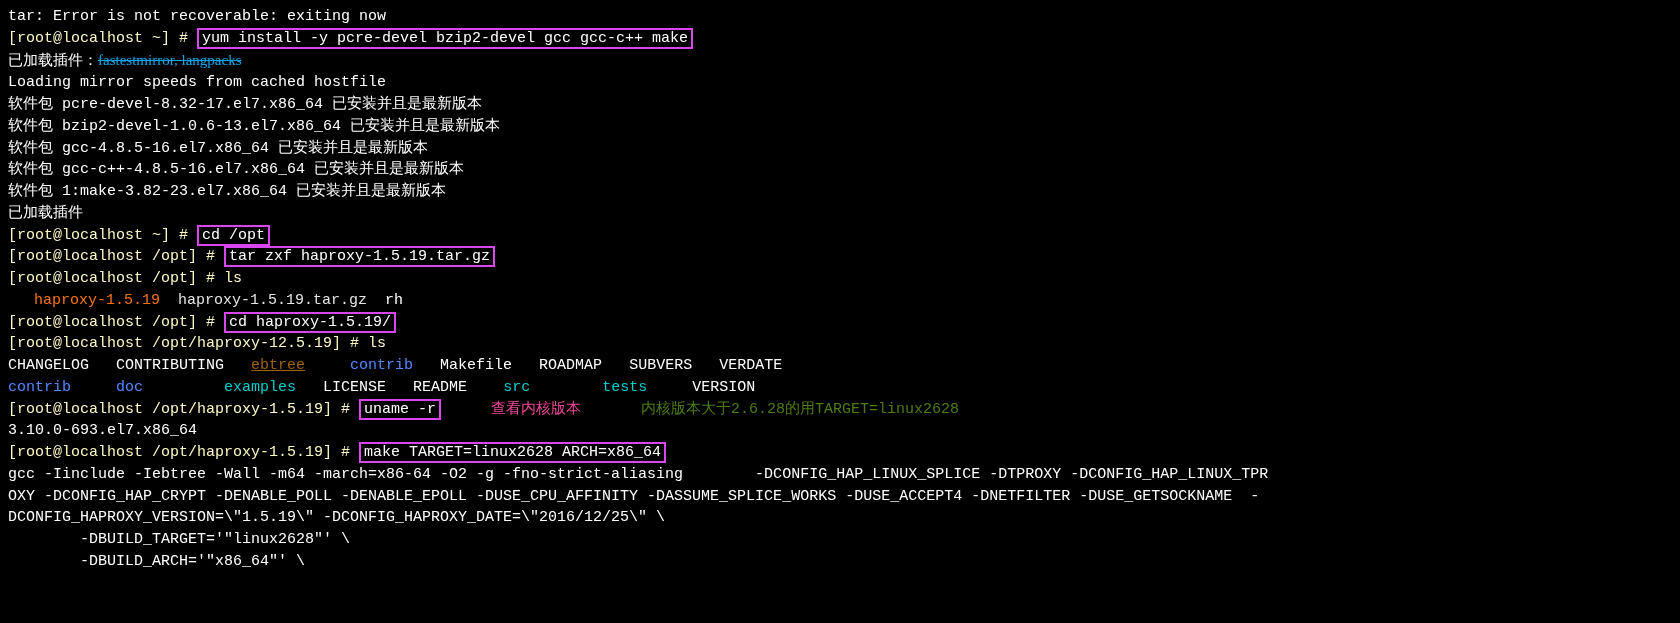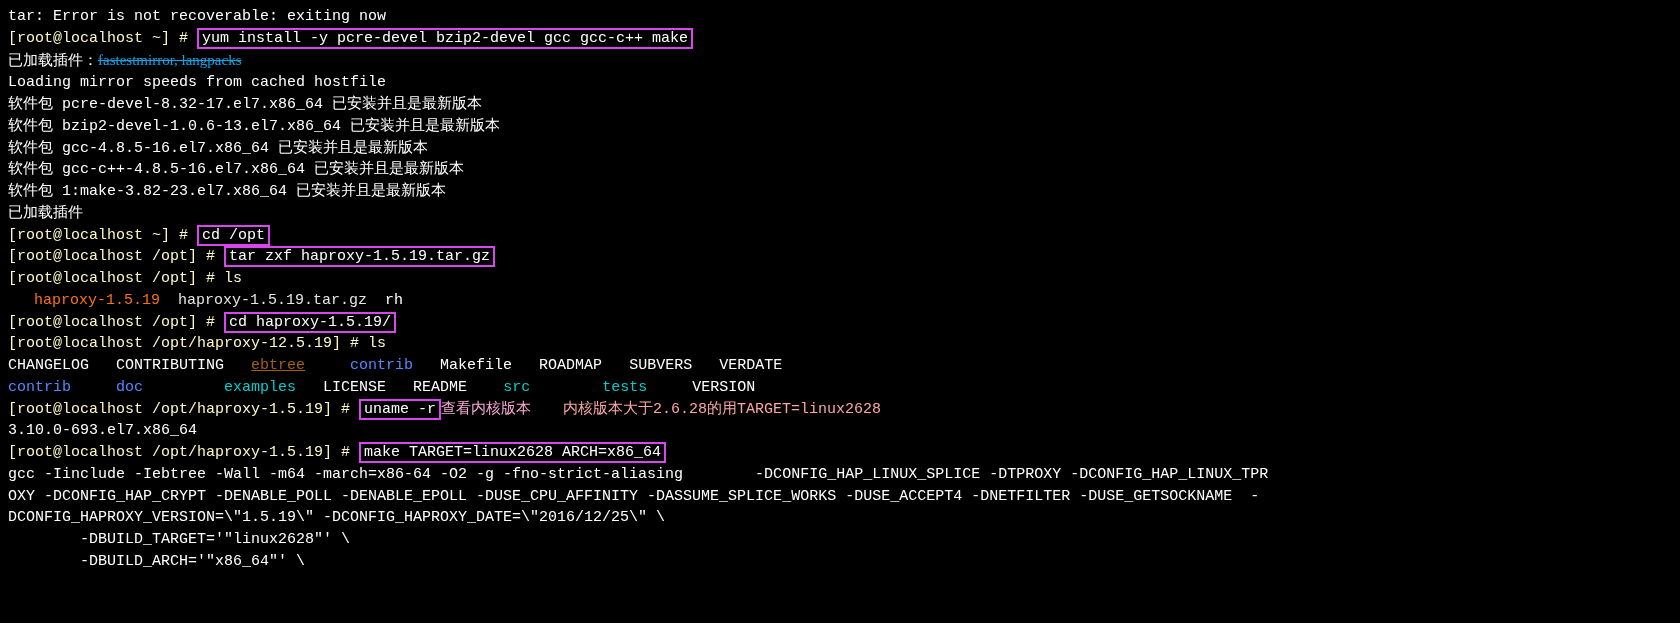--- a/index.html
+++ b/index.html
@@ -59,21 +59,21 @@
   <span class="line"><span class="col-blue" style="color:#f97316;margin-left:26px;">haproxy-1.5.19</span><span class="white">  </span><span style="color:#e5e5e5;margin-top:12px;">haproxy-1.5.19.tar.gz</span><span class="white">  </span><span class="white">rh</span></span>
 
   <span class="line"><span class="green">[root@localhost /opt] # </span><span class="white cmd-box">cd haproxy-1.5.19/</span></span>
 
   <span class="line"><span class="green">[root@localhost /opt/haproxy-12.5.19] # ls</span></span>
 
   <span class="line"><span class="white">CHANGELOG   CONTRIBUTING   </span><span style="color:#a16207;text-decoration:underline;">ebtree</span><span class="white">     </span><span style="color:#5588ff;">contrib</span><span class="white">   Makefile   ROADMAP   SUBVERS   VERDATE</span></span>
 
   <span class="line"><span style="color:#5588ff;">contrib</span><span class="white">     </span><span style="color:#5588ff;">doc</span><span class="white">         </span><span style="color:#00cdcd;">examples</span><span class="white">   LICENSE   README    </span><span style="color:#00cdcd;">src</span><span class="white">        </span><span style="color:#00cdcd;">tests</span><span class="white">     VERSION</span></span>
 
-  <span class="line"><span class="green">[root@localhost /opt/haproxy-1.5.19] # </span><span class="white cmd-box">uname -r</span><span style="color:#f9a8d4; ">查看内核版本</span><span style="color:#fca5a5; margin-left:32px;">内核版本大于2.6.28的用TARGET=linux2628</span></span>
+  <span class="line"><span class="green">[root@localhost /opt/haproxy-1.5.19] # </span><span class="white cmd-box">uname -r</span><span style="color:#ec4899; margin-left:50px;">查看内核版本</span><span style="color:#4d7c0f; margin-left:60px;">内核版本大于2.6.28的用TARGET=linux2628</span></span>
 
   <span class="line"><span class="white">3.10.0-693.el7.x86_64</span></span>
 
   <span class="line"><span class="green">[root@localhost /opt/haproxy-1.5.19] # </span><span class="white cmd-box">make TARGET=linux2628 ARCH=x86_64</span></span>
 
   <span class="line"><span class="white">gcc -Iinclude -Iebtree -Wall -m64 -march=x86-64 -O2 -g -fno-strict-aliasing        -DCONFIG_HAP_LINUX_SPLICE -DTPROXY -DCONFIG_HAP_LINUX_TPR</span></span>
 
   <span class="line"><span class="white">OXY -DCONFIG_HAP_CRYPT -DENABLE_POLL -DENABLE_EPOLL -DUSE_CPU_AFFINITY -DASSUME_SPLICE_WORKS -DUSE_ACCEPT4 -DNETFILTER -DUSE_GETSOCKNAME  -</span></span>
 
   <span class="line"><span class="white">DCONFIG_HAPROXY_VERSION=\"1.5.19\" -DCONFIG_HAPROXY_DATE=\"2016/12/25\" \</span></span>

